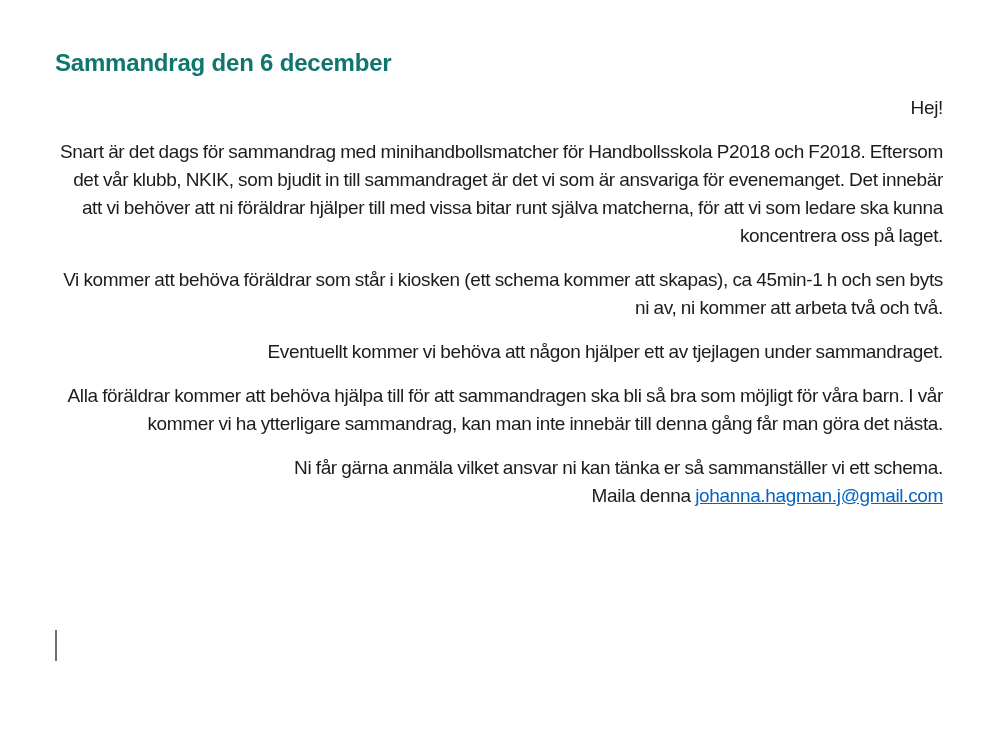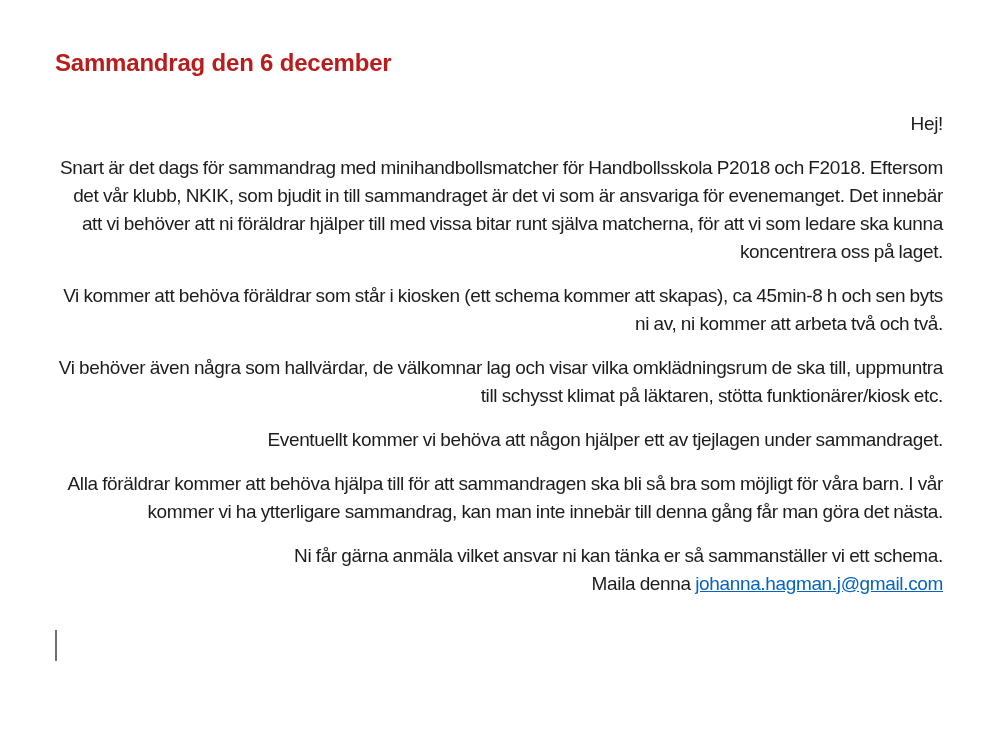--- a/index.html
+++ b/index.html
@@ -20,22 +20,22 @@
     position: absolute;
     left: 55px;
     top: 48px;
     width: 888px;
     color: #1a1a1a;
   }
   .doc-title {
     font-size: 24px;
     font-weight: 700;
     letter-spacing: -0.2px;
-    color: #b91c1c;
-    margin-bottom: 32px;
+    color: #0f766e;
+    margin-bottom: 16px;
     line-height: 30px;
   }
   .doc-para {
     font-size: 19px;
     line-height: 28px;
     letter-spacing: -0.35px;
     color: #1c1c1c;
     margin-bottom: 16px;
     word-spacing: -0.5px;
     text-align: right;
@@ -60,23 +60,22 @@
 
 <div class="page">
   <div class="doc-content">
 
     <h1 class="doc-title">Sammandrag den 6 december</h1>
 
     <p class="doc-para">Hej!</p>
 
     <p class="doc-para">Snart är det dags för sammandrag med minihandbollsmatcher för Handbollsskola P2018 och F2018. Eftersom det vår klubb, NKIK, som bjudit in till sammandraget är det vi som är ansvariga för evenemanget. Det innebär att vi behöver att ni föräldrar hjälper till med vissa bitar runt själva matcherna, för att vi som ledare ska kunna koncentrera oss på laget.</p>
 
-    <p class="doc-para">Vi kommer att behöva föräldrar som står i kiosken (ett schema kommer att skapas), ca 45min-8 h och sen byts ni av, ni kommer att arbeta två och två.</p>
+    <p class="doc-para">Vi kommer att behöva föräldrar som står i kiosken (ett schema kommer att skapas), ca 45min-1 h och sen byts ni av, ni kommer att arbeta två och två.</p>
 
-    <p class="doc-para">Vi behöver även några som hallvärdar, de välkomnar lag och visar vilka omklädningsrum de ska till, uppmuntra till schysst klimat på läktaren, stötta funktionärer/kiosk etc.</p>
 
     <p class="doc-para">Eventuellt kommer vi behöva att någon hjälper ett av tjejlagen under sammandraget.</p>
 
     <p class="doc-para">Alla föräldrar kommer att behöva hjälpa till för att sammandragen ska bli så bra som möjligt för våra barn. I vår kommer vi ha ytterligare sammandrag, kan man inte innebär till denna gång får man göra det nästa.</p>
 
     <p class="doc-para">
       <span>Ni får gärna anmäla vilket ansvar ni kan tänka er så sammanställer vi ett schema.</span><br>
       <span>Maila denna </span><a href="#" class="email-link">johanna.hagman.j@gmail.com</a>
     </p>
 

